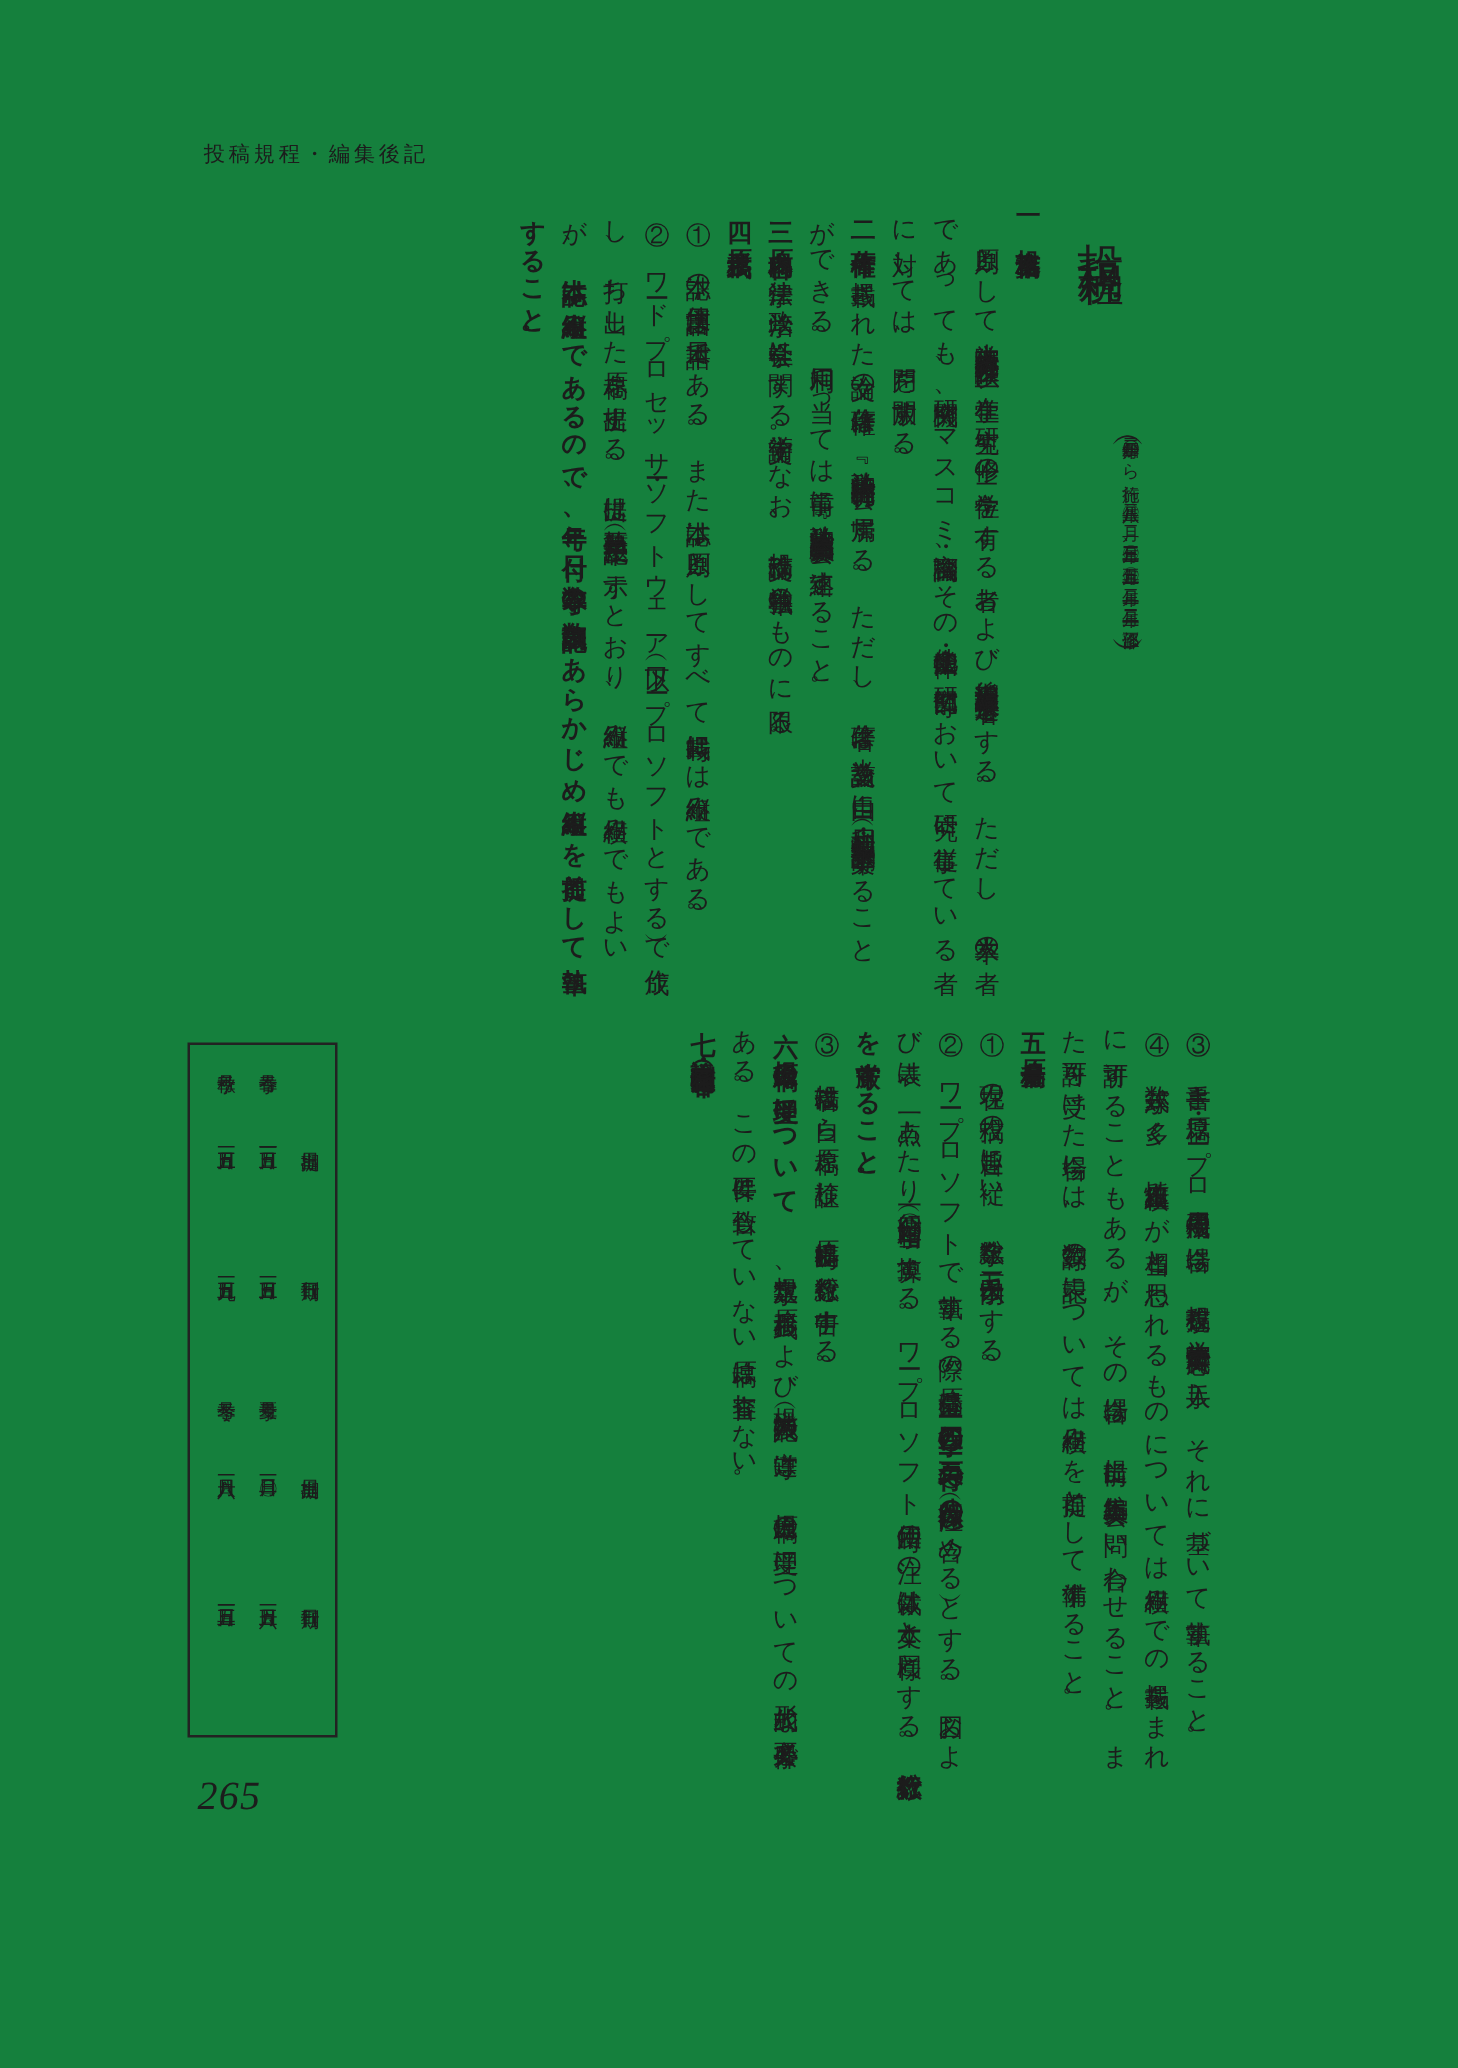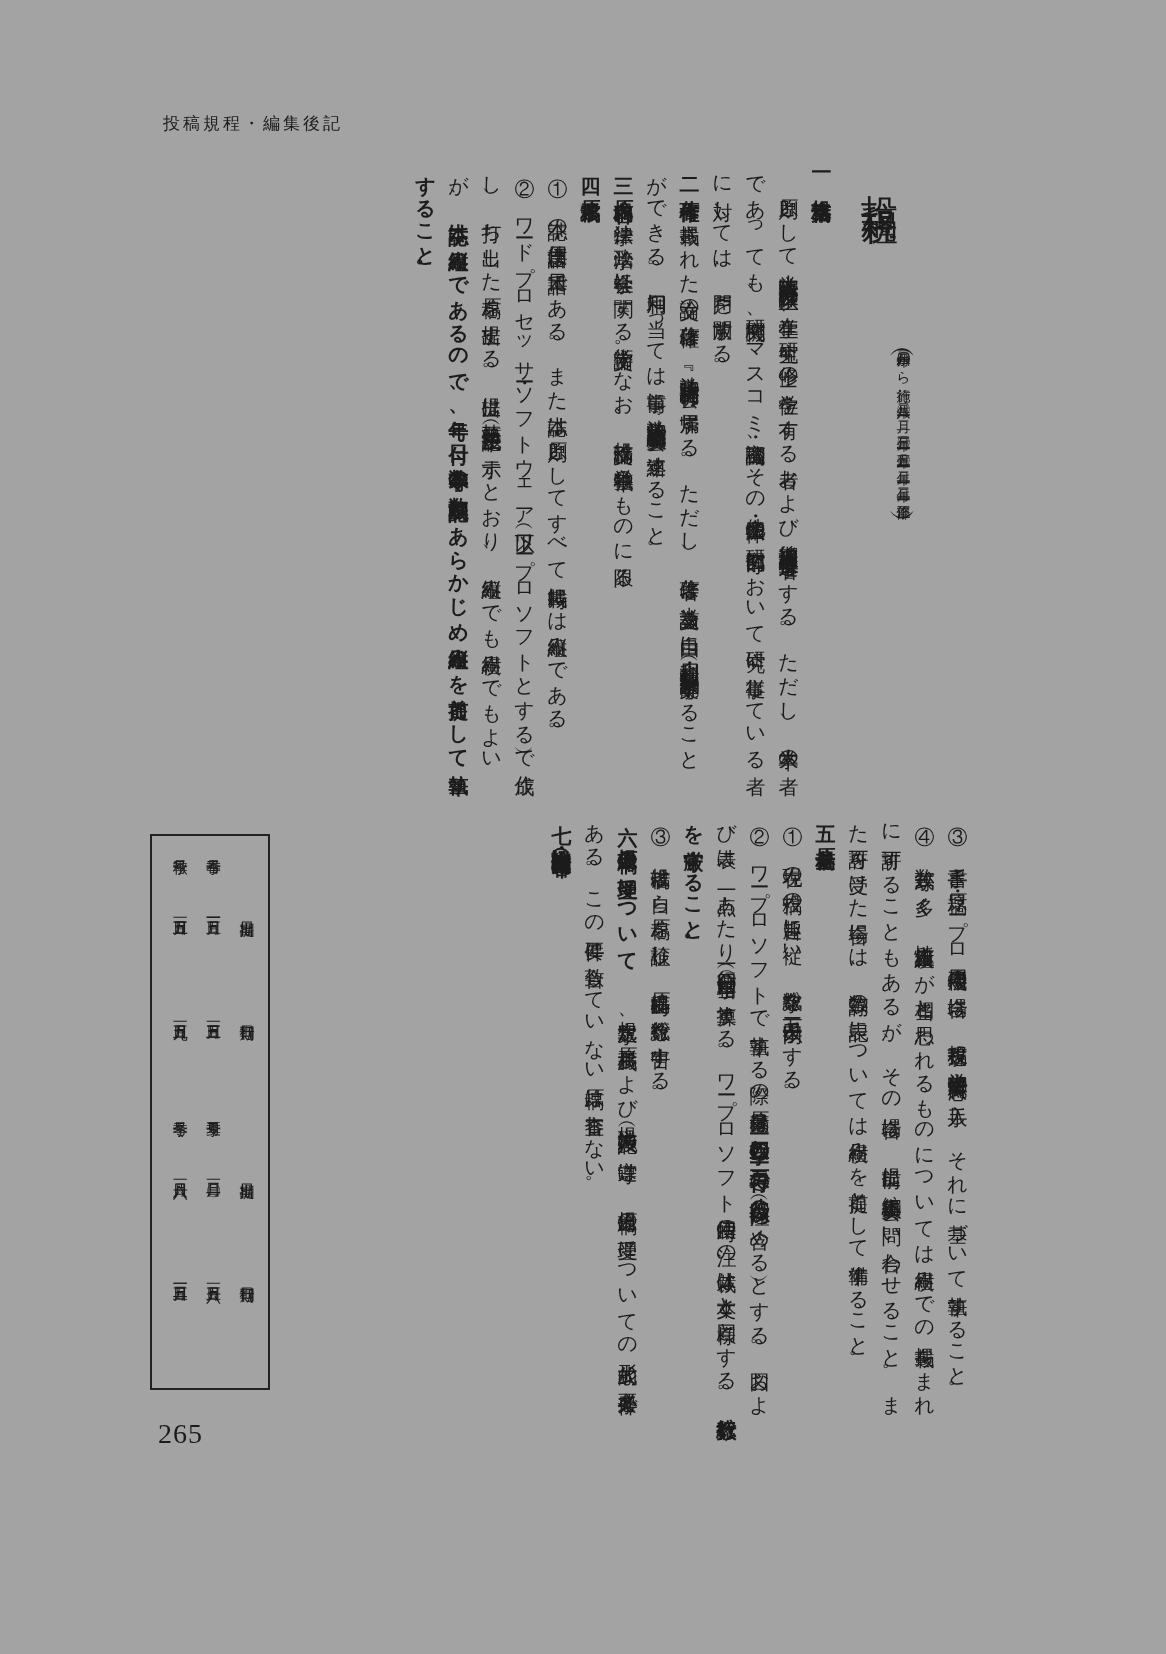--- a/index.html
+++ b/index.html
@@ -1,20 +1,20 @@
 <!DOCTYPE html>
 <html><head>
 <meta charset="utf-8">
 <style>
   html,body { margin:0; padding:0; background:#e8e8e8; }
   .page {
     position:relative;
     width:1166px; height:1654px;
     margin:0 auto;
-    background:#a3a3a3;
+    background:#15803d;
     color:#1c1c1c;
     font-family:"Liberation Serif","DejaVu Serif",serif;
     overflow:hidden;
   }
   .vtext {
     writing-mode:vertical-rl;
     text-orientation:mixed;
   }
   .running-head {
     position:absolute; left:163px; top:112px;
@@ -51,21 +51,21 @@
     writing-mode:vertical-rl; text-orientation:mixed;
     font-size:15px; line-height:30px; letter-spacing:0;
   }
   .t-line { margin:0; }
   .t-cell { display:inline-block; height:258px; vertical-align:middle; }
   .slot { display:inline-block; }
   .s-issue { height:62px; }
   .s-sub  { height:104px; }
   .page-number {
     position:absolute; left:158px; top:1418px;
-    font-size:28px; letter-spacing:1px;
+    font-size:32px; font-style:italic; letter-spacing:1px;
   }
 </style>
 </head>
 <body>
 
 <div class="page">
 
   <div class="running-head">投稿規程・編集後記</div>
 
   <div class="masthead-title">投稿規程</div>

